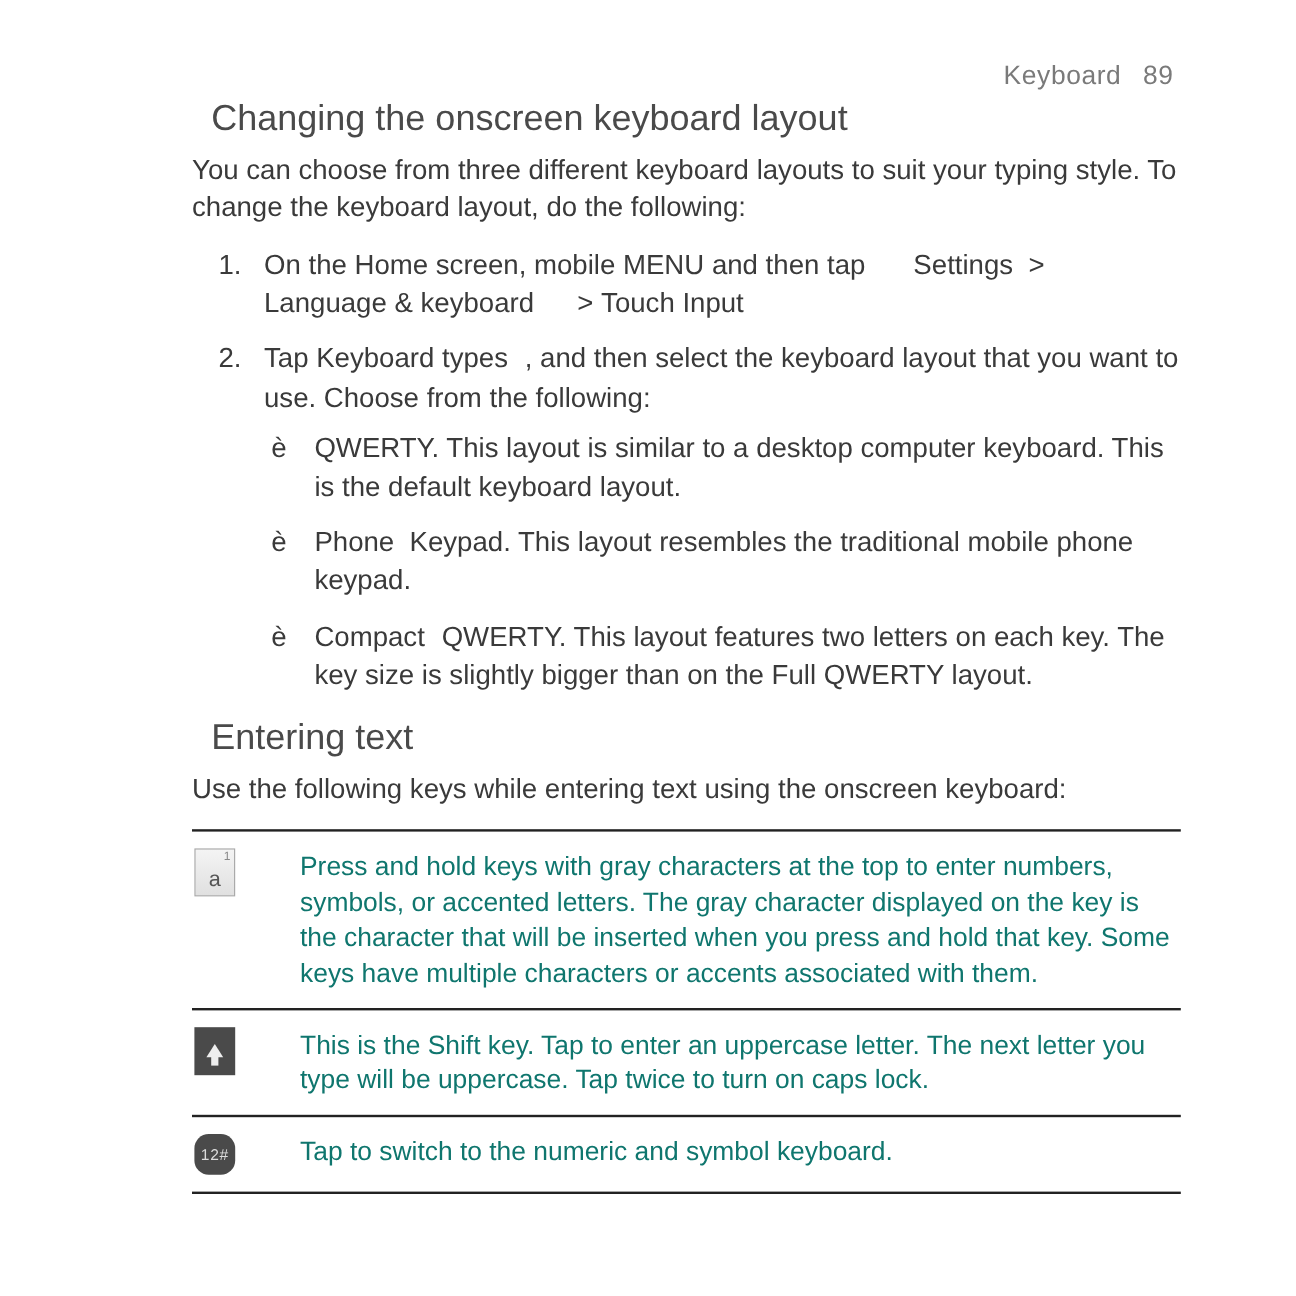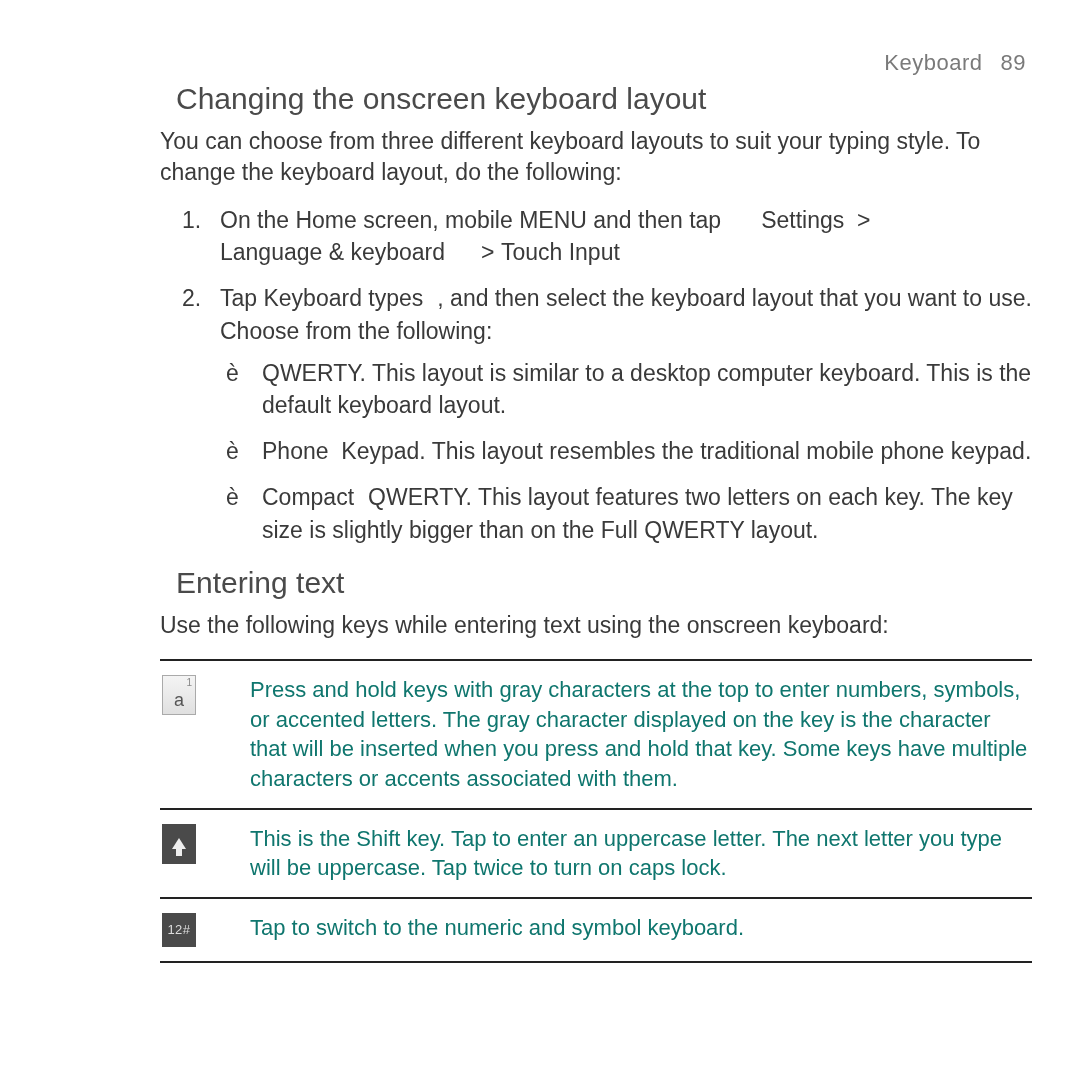--- a/index.html
+++ b/index.html
@@ -5,21 +5,21 @@
   html, body {
     margin: 0;
     padding: 0;
     width: 1080px;
     height: 1080px;
     background: #ffffff;
     font-family: Arial, Helvetica, sans-serif;
     color: #3a3a3a;
   }
   .page {
-    padding: 50px 48px 0 160px;
+    padding: 50px 96px 0 160px;
     box-sizing: border-box;
     width: 1080px;
   }
   .running-head {
     text-align: right;
     font-size: 22px;
     color: #7a7a7a;
     letter-spacing: 0.5px;
     margin-bottom: 6px;
     padding-right: 6px;
@@ -112,21 +112,21 @@
   .icon-box .tiny-num { position:absolute; top:1px; right:3px; font-size:10px; color:#888;}
   .icon-box .main-char { position:absolute; bottom:3px; left:0; right:0; text-align:center; font-size:18px; color:#555;}
 
   .icon-dark {
     width: 34px; height: 40px;
     background: #4a4a4a;
     position: relative;
     display:flex; align-items:center; justify-content:center;
     color:#eee;
   }
-  .icon-dark.small { width:34px; height:34px; }
+  .icon-dark.small { width:34px; height:34px;border-radius:12px; }
   .icon-dark .arrow-up {
     width:0;height:0;border-left:7px solid transparent;border-right:7px solid transparent;border-bottom:11px solid #eee;
     position:relative;
   }
   .icon-dark .arrow-up::after{
     content:"";position:absolute;left:-3px;top:10px;width:6px;height:8px;background:#eee;
   }
   .icon-dark .num-label{font-size:13px;color:#ddd;letter-spacing:0.5px;}
   .icon-dark .enter {
     width:14px;height:2px;background:#eee;position:relative;

